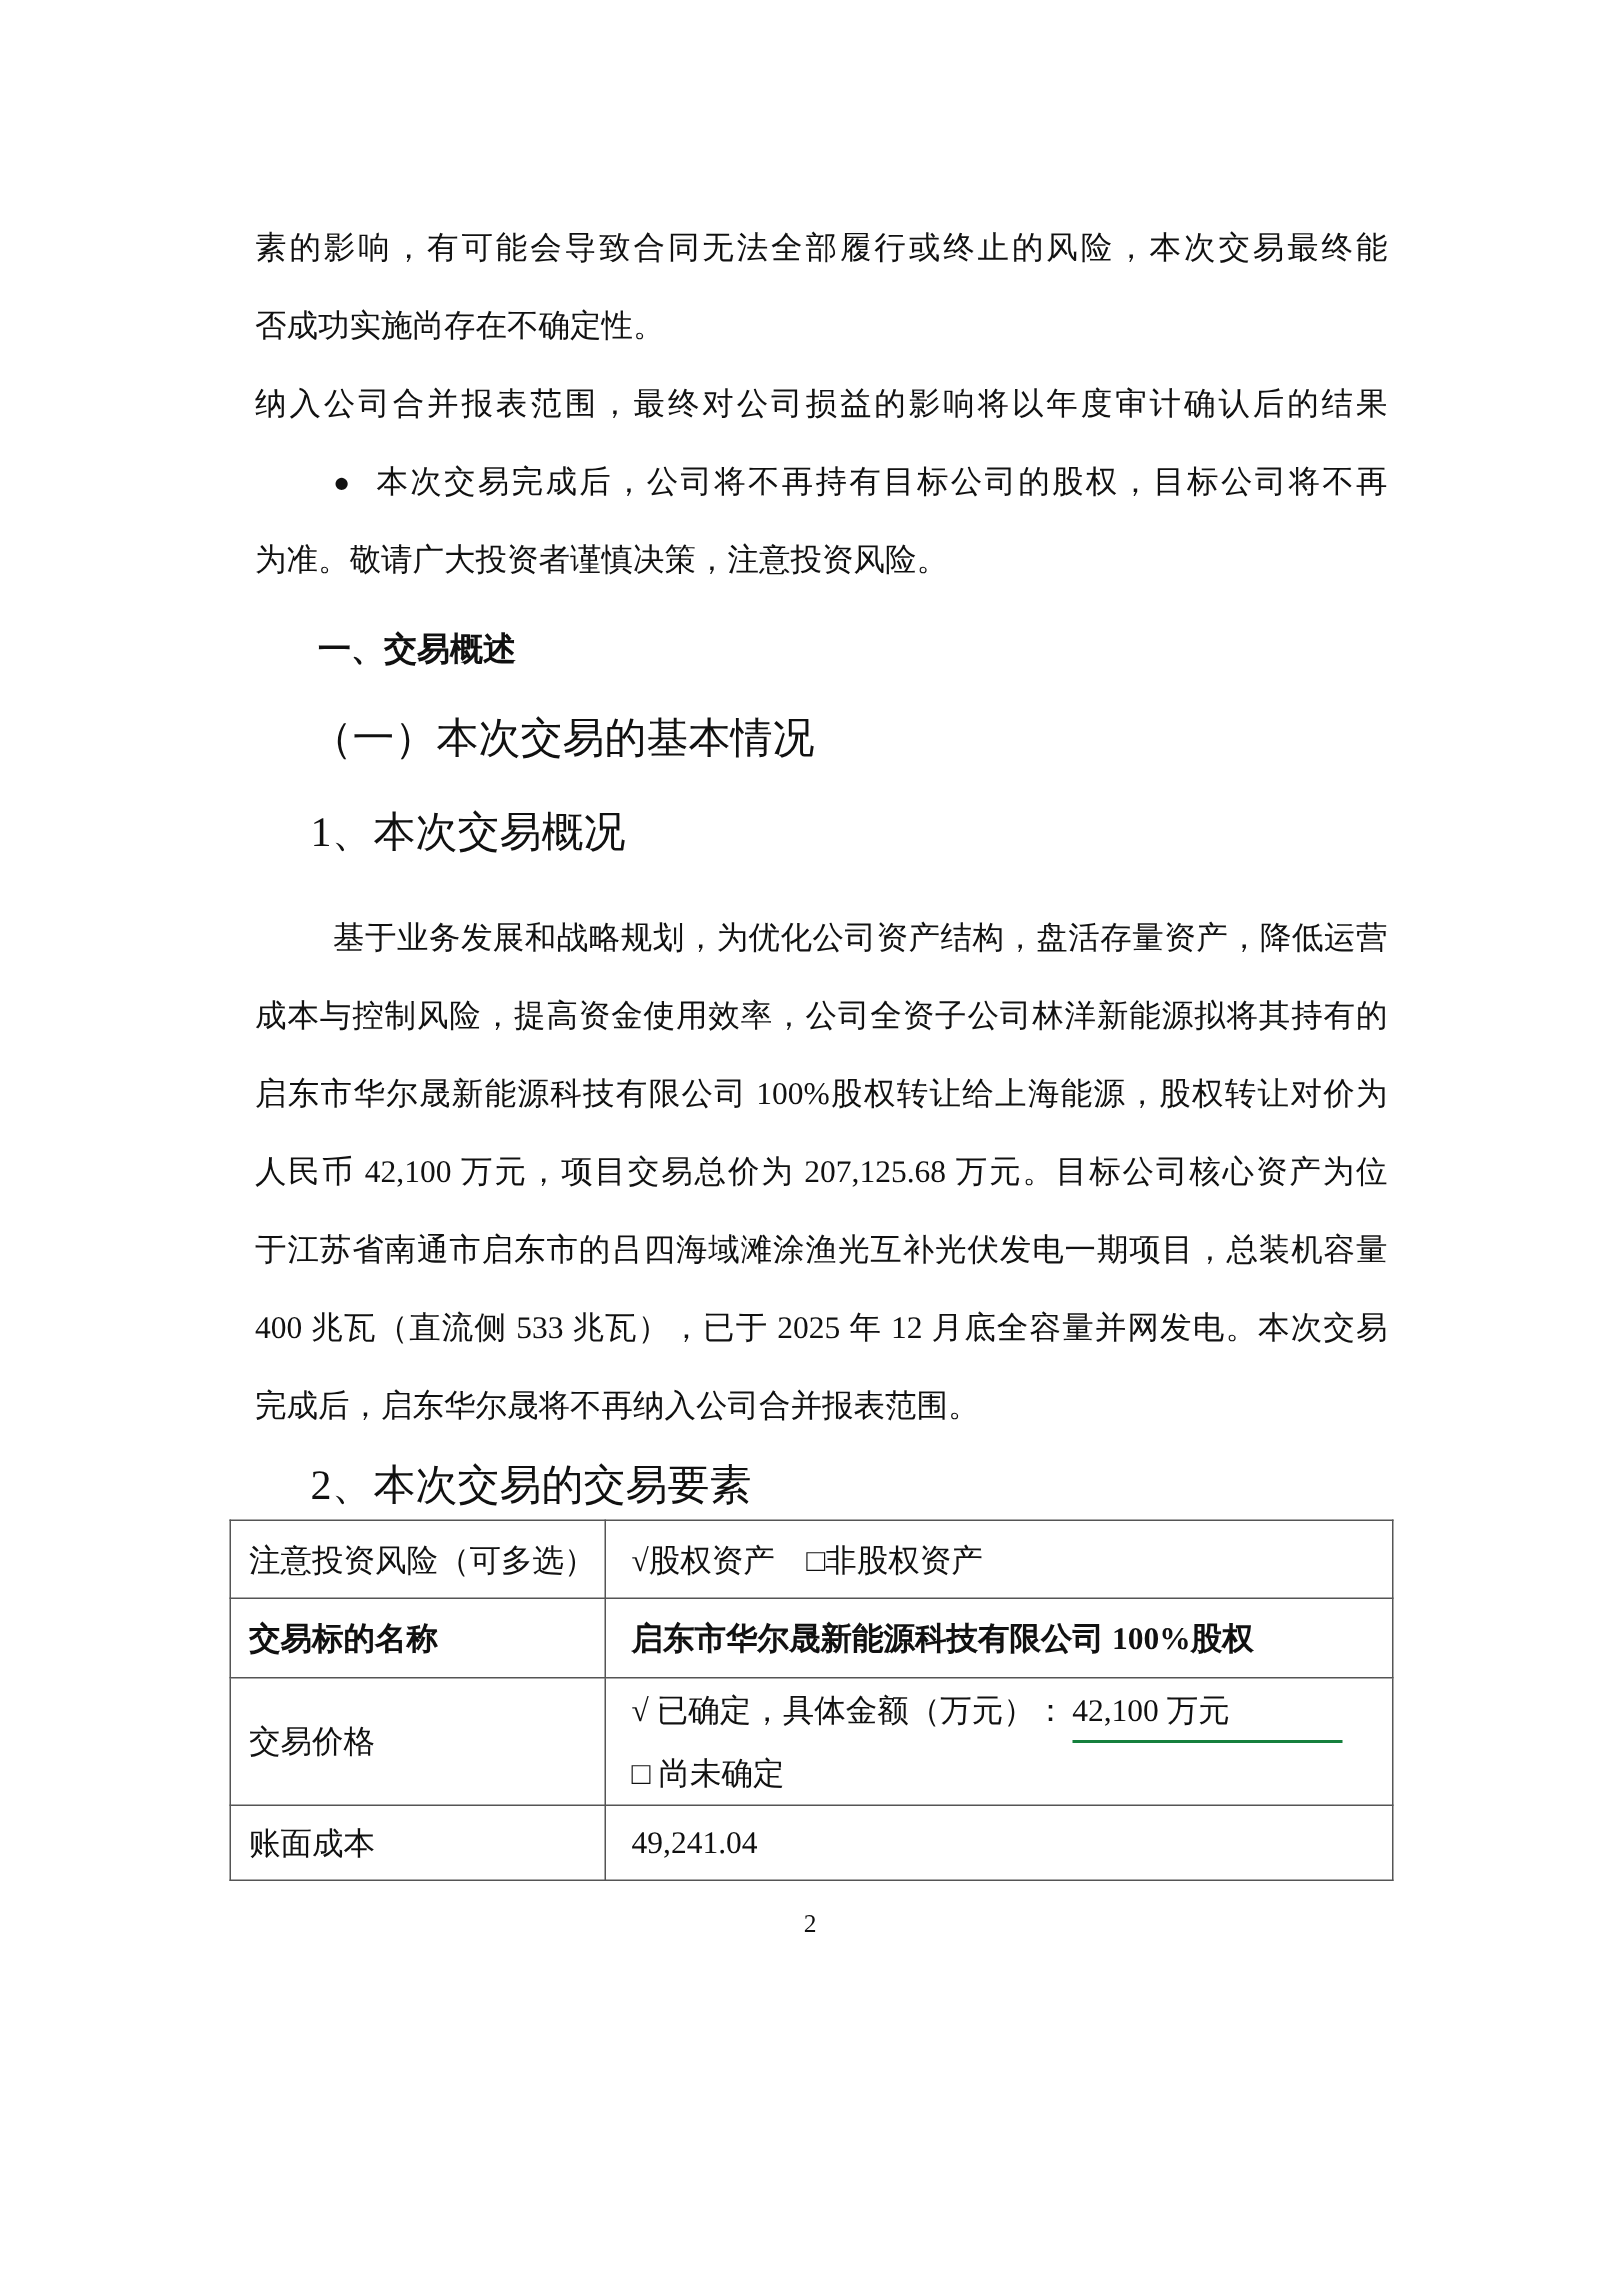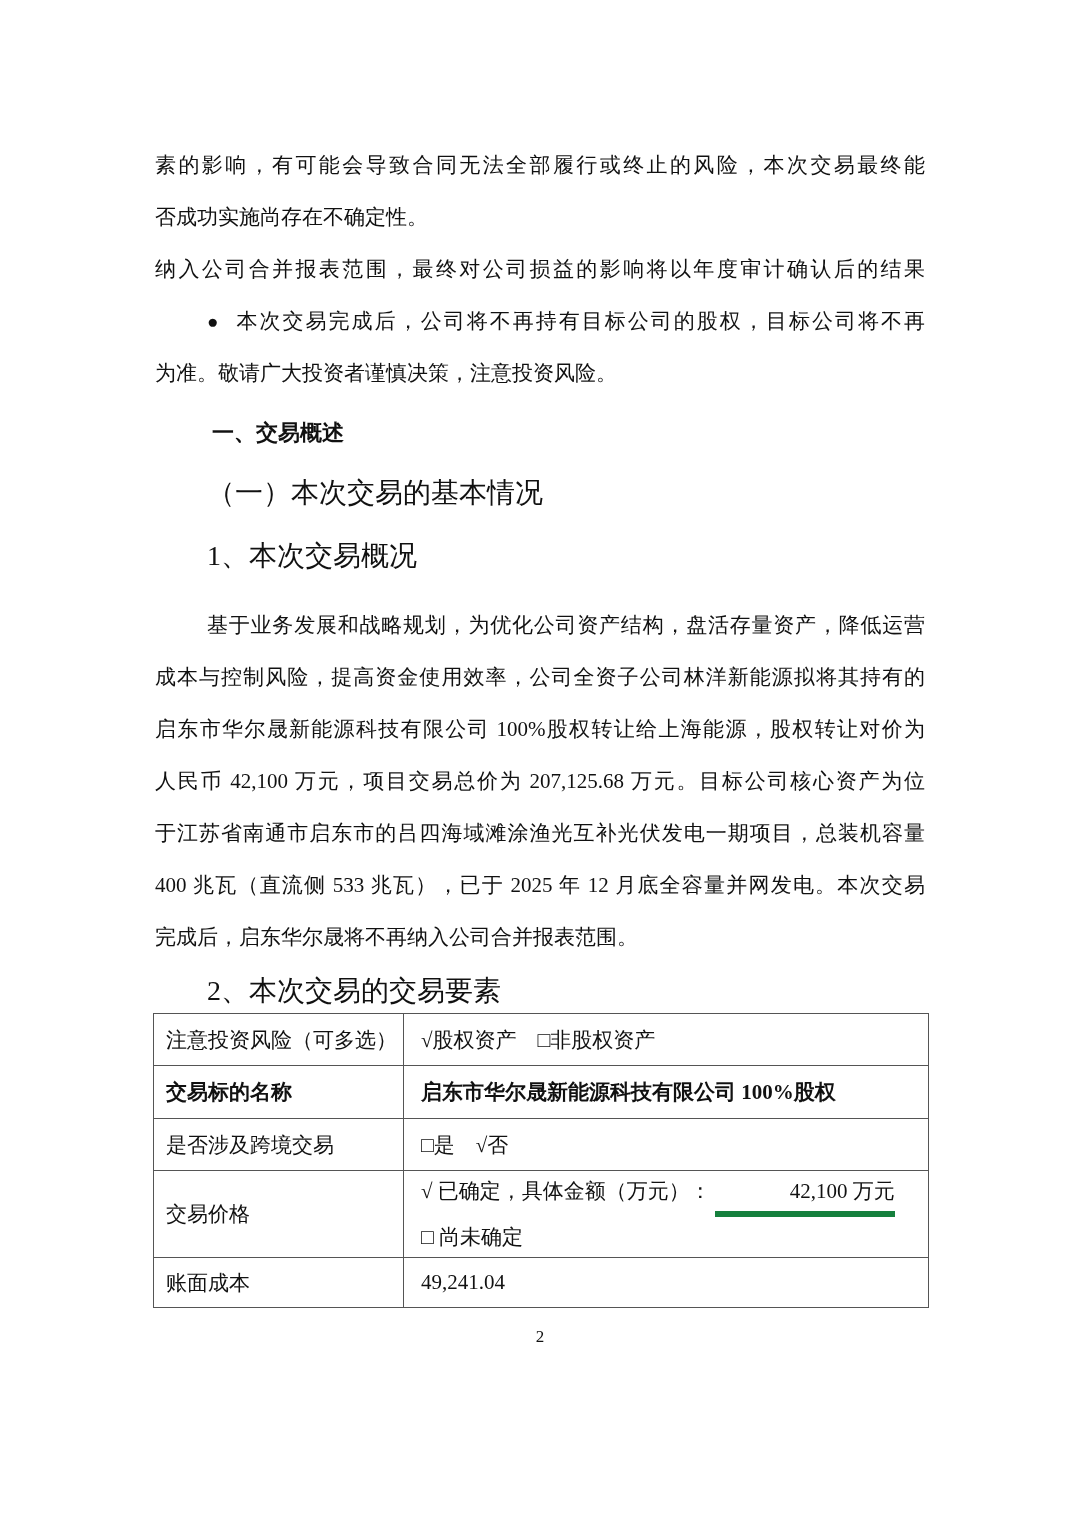--- a/index.html
+++ b/index.html
@@ -4,41 +4,41 @@
 <style>
   html,body{margin:0;padding:0;}
   body{
     width:1080px;height:1527px;background:#ffffff;
     font-family:"Liberation Serif","DejaVu Serif",serif;
     color:#111111;overflow:hidden;
   }
   .page{width:1080px;height:1527px;position:relative;}
   .content{width:770px;margin:0 auto;padding-top:139px;}
 
-  .ln{font-size:21px;height:52px;line-height:52px;}
+  .ln{font-size:21px;height:52px;line-height:52px;margin-left:15px;}
   .jl{text-align:justify;text-align-last:justify;text-justify:inter-character;}
   .ind{text-indent:52px;}
 
   .h1{font-size:22px;font-weight:700;height:56px;line-height:56px;margin-top:6px;padding-left:57px;}
   .h2{font-size:28px;height:52px;line-height:52px;margin-top:6px;padding-left:52px;}
   .mt11{margin-top:11px;}
   .para1{margin-top:17px;}
   .h3{font-size:28px;height:44px;line-height:44px;margin-top:6px;padding-left:52px;}
 
   .bullet{font-size:19px;margin-right:16px;}
 
   table.etable{border-collapse:collapse;width:775px;margin-left:-2px;table-layout:fixed;}
   .etable td{border:1.5px solid #555555;font-size:21px;vertical-align:middle;padding:0;}
   .etable .lbl{padding-left:12px;}
   .etable .val{padding-left:17px;}
   tr.rA{height:87px;} tr.rB{height:52px;} tr.rC{height:53px;font-weight:bold;}
   tr.rD{height:52px;} tr.rE{height:85px;} tr.rF{height:50px;}
   .vline{line-height:40px;}
   .blank{display:inline-block;width:113px;height:20px;border-bottom:2px solid #222222;margin-left:10px;}
-  .amount{display:inline-block;min-width:180px;text-align:right;border-bottom:6px solid #15803d;margin-left:4px;}
+  .amount{display:inline-block;min-width:180px;text-align:left;border-bottom:2px solid #15803d;margin-left:4px;}
 
   .pageno{margin-top:14px;height:30px;line-height:30px;text-align:center;font-size:17px;}
 </style>
 </head>
 <body>
 
 <div class="page">
   <div class="content">
 
     <div class="ln jl">素的影响，有可能会导致合同无法全部履行或终止的风险，本次交易最终能</div>
@@ -73,24 +73,20 @@
         </colgroup>
       <tbody>
         <tr class="rB">
           <td class="lbl">注意投资风险（可多选）</td>
           <td class="val">√股权资产　□非股权资产</td>
         </tr>
         <tr class="rC">
           <td class="lbl">交易标的名称</td>
           <td class="val">启东市华尔晟新能源科技有限公司 100%股权</td>
         </tr>
-        <tr class="rD">
-          <td class="lbl">是否涉及跨境交易</td>
-          <td class="val">□是　√否</td>
-        </tr>
         <tr class="rE">
           <td class="lbl">交易价格</td>
           <td class="val">
             <div class="vline"><span>√ 已确定，具体金额（万元）：</span><span class="amount">42,100 万元</span></div>
             <div class="vline">□ 尚未确定</div>
           </td>
         </tr>
         <tr class="rF">
           <td class="lbl">账面成本</td>
           <td class="val">49,241.04</td>

